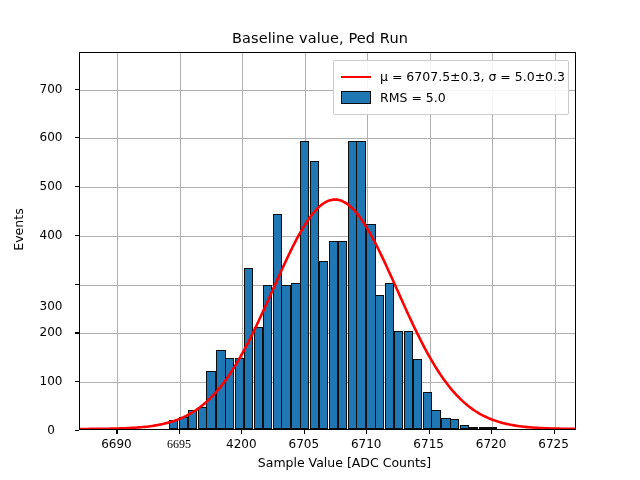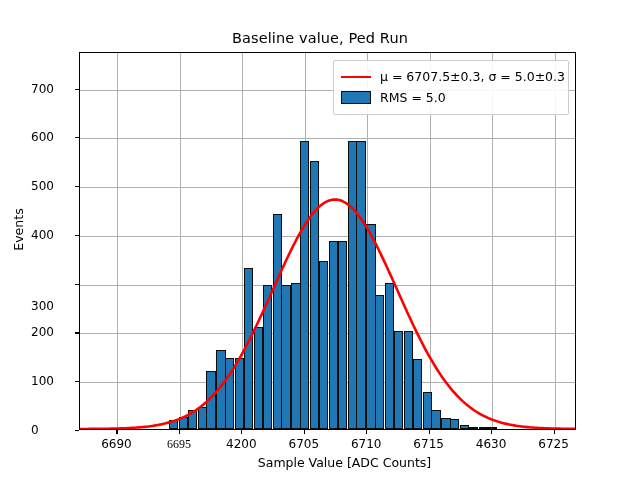--- a/index.html
+++ b/index.html
@@ -91,21 +91,21 @@
     font-size: 12px;
     color: #000000;
     text-align: left;
     transform: translateX(-50%);
     white-space: nowrap;
   }
   .ticklabel-y {
     position: absolute;
     font-size: 12px;
     color: #000000;
-    text-align: left;
+    text-align: center;
     transform: translateY(-50%);
     white-space: nowrap;
   }
   
   #xlabel {
     position: absolute;
     left: 96px;
     top: 455px;
     width: 497px;
     text-align: center;
@@ -237,21 +237,21 @@
       <div class="ticklabel-x" style="left: 178.9px; top: 437px; font-family: Liberation Serif, serif;">6695</div>
       <div class="tick-x" style="left: 241.34px; top: 430px;"></div>
       <div class="ticklabel-x" style="left: 241.34px; top: 437px;">4200</div>
       <div class="tick-x" style="left: 303.77px; top: 430px;"></div>
       <div class="ticklabel-x" style="left: 303.77px; top: 437px;">6705</div>
       <div class="tick-x" style="left: 366.21px; top: 430px;"></div>
       <div class="ticklabel-x" style="left: 366.21px; top: 437px;">6710</div>
       <div class="tick-x" style="left: 428.65px; top: 430px;"></div>
       <div class="ticklabel-x" style="left: 428.65px; top: 437px;">6715</div>
       <div class="tick-x" style="left: 491.09px; top: 430px;"></div>
-      <div class="ticklabel-x" style="left: 491.09px; top: 437px;">4630</div>
+      <div class="ticklabel-x" style="left: 491.09px; top: 437px;">6720</div>
       <div class="tick-x" style="left: 553.52px; top: 430px;"></div>
       <div class="ticklabel-x" style="left: 553.52px; top: 437px;">6725</div>
     </div>
   <div id="ticks-y">
       <div class="tick-y" style="top: 430px; left: 75px;"></div>
       <div class="ticklabel-y" style="top: 430px; left: 31px; width: 40px;">0</div>
       <div class="tick-y" style="top: 381.23px; left: 75px;"></div>
       <div class="ticklabel-y" style="top: 381.23px; left: 31px; width: 40px;">100</div>
       <div class="tick-y" style="top: 332.45px; left: 75px;"></div>
       <div class="ticklabel-y" style="top: 332.45px; left: 31px; width: 40px;">200</div>

